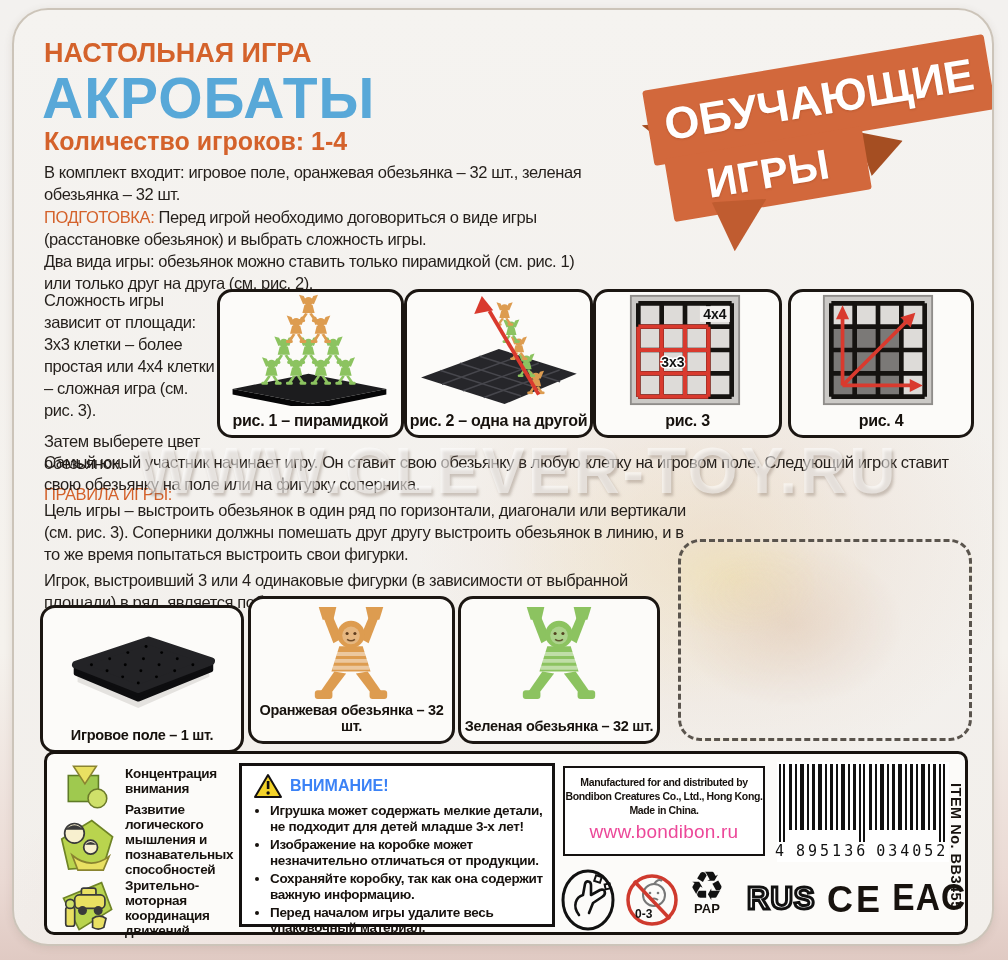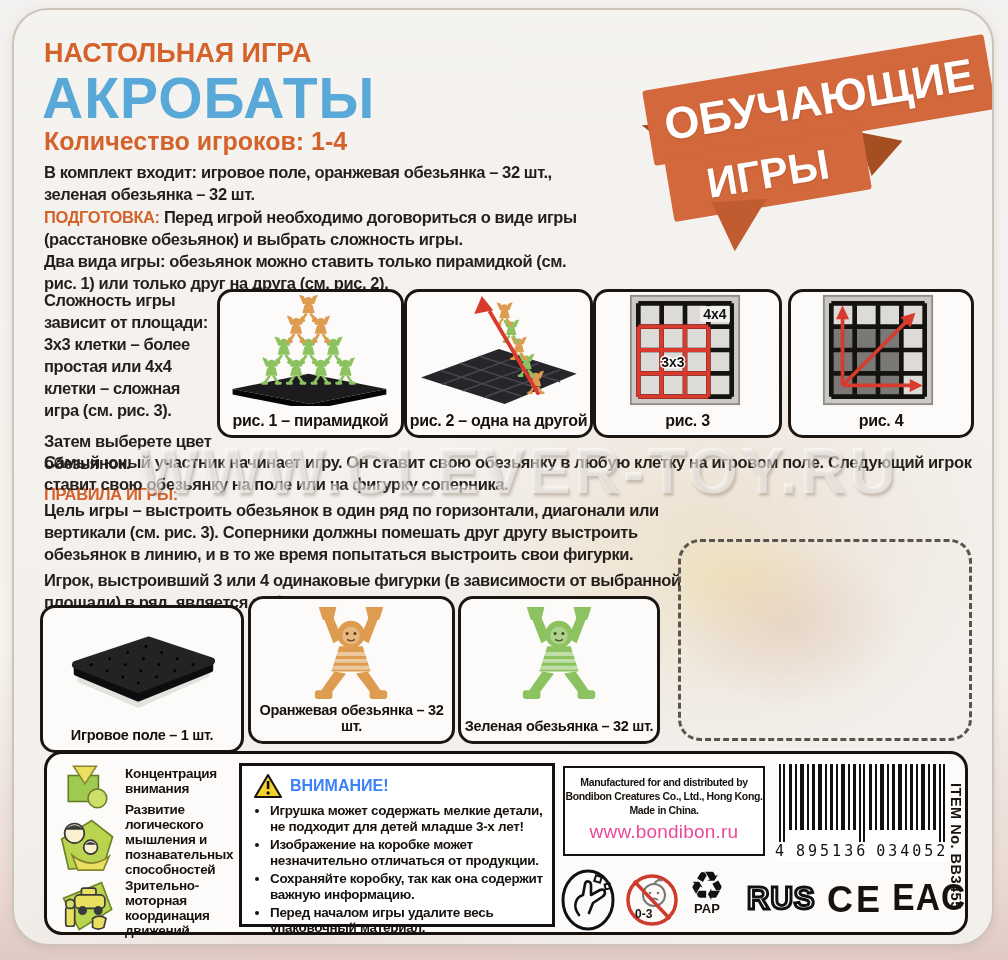--- a/index.html
+++ b/index.html
@@ -8,40 +8,40 @@
     background:linear-gradient(180deg,#f3f1ef 0%,#f5f2ed 68%,#ead9d3 92%,#e0cac3 100%);}
   .abs{position:absolute;}
   #card{position:absolute;left:12px;top:8px;width:978px;height:934px;
     border:2px solid #ccc4b9;border-radius:36px;overflow:hidden;
     background:
       radial-gradient(430px 340px at 72% 57%,rgba(231,209,190,.5),rgba(231,209,190,0) 70%),
       radial-gradient(280px 190px at 69% 60%,rgba(248,238,170,.28),transparent 70%),
       radial-gradient(520px 250px at 30% 100%,rgba(230,202,198,.38),transparent 70%),
       linear-gradient(180deg,#f5f3f0 0%,#f2efeb 100%);
     box-shadow:0 2px 8px rgba(90,70,60,.12);}
-  .para{font-weight:700;font-size:16.5px;letter-spacing:-.4px;line-height:1.33;color:#241f1b;}
+  .para{font-weight:400;font-size:16.5px;letter-spacing:-.4px;line-height:1.33;color:#241f1b;}
   .orange{color:#d4622b;}
   
   .band{position:absolute;background:#d2683c;color:#fff;font-weight:700;
     display:flex;align-items:center;justify-content:center;border-radius:3px;
     text-shadow:0 1px 2px rgba(120,50,15,.25);}
   .fold{position:absolute;background:#a54e22;}
   
   .figbox,.compbox{position:absolute;background:#fcfbf9;border:3px solid #1b1612;border-radius:15px;}
   .figcap{position:absolute;left:0;right:0;bottom:5px;text-align:center;
     font-weight:700;font-size:16px;letter-spacing:-.3px;color:#17120e;}
   .compcap{position:absolute;left:0;right:0;bottom:7px;text-align:center;
     font-weight:700;font-size:14.5px;letter-spacing:-.3px;color:#17120e;}
   #dashed-area{position:absolute;left:676px;top:537px;width:288px;height:196px;
     border:3px dashed #5a544d;border-radius:22px;
     background:radial-gradient(150px 110px at 38% 42%,rgba(212,176,150,.30),transparent 75%),
                radial-gradient(120px 80px at 18% 18%,rgba(240,224,150,.30),transparent 75%);}
   
   #bottom-box{position:absolute;left:42px;top:749px;width:924px;height:184px;
-    border:3px solid #17120e;border-radius:18px;background:#fcfbf9;box-sizing:border-box;}
+    border:3px solid #17120e;border-radius:10px;background:#fcfbf9;box-sizing:border-box;}
   .benefit-label{position:absolute;font-weight:700;font-size:13.5px;line-height:1.12;
     letter-spacing:-.3px;color:#17120e;width:112px;}
   #warning-box{position:absolute;left:192px;top:9px;width:316px;height:164px;
     border:3px solid #141110;background:#fff;box-sizing:border-box;}
   #warning-title{display:flex;align-items:center;gap:8px;padding:7px 0 2px 12px;
     font-weight:700;font-size:16px;color:#3b82f6;}
   #warning-box ul{margin:2px 6px 0 28px;padding:0;}
   #warning-box li{font-weight:700;font-size:13.5px;line-height:1.18;letter-spacing:-.3px;color:#17120e;margin-bottom:2px;}
   #manufacturer-box{position:absolute;left:516px;top:12px;width:202px;height:90px;
     border:2.5px solid #141110;background:#fff;box-sizing:border-box;text-align:center;padding-top:7px;}

